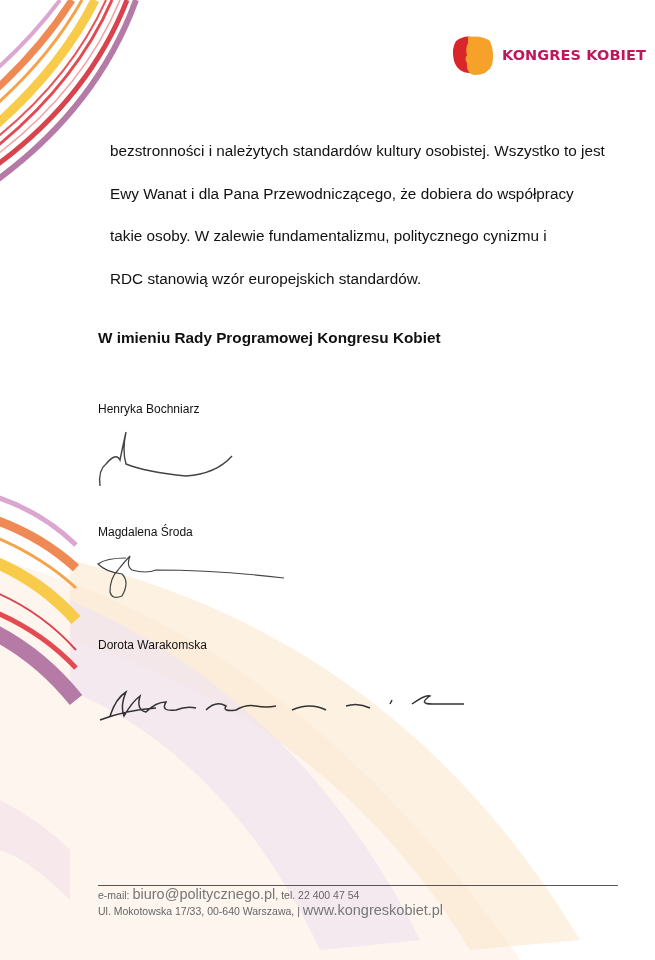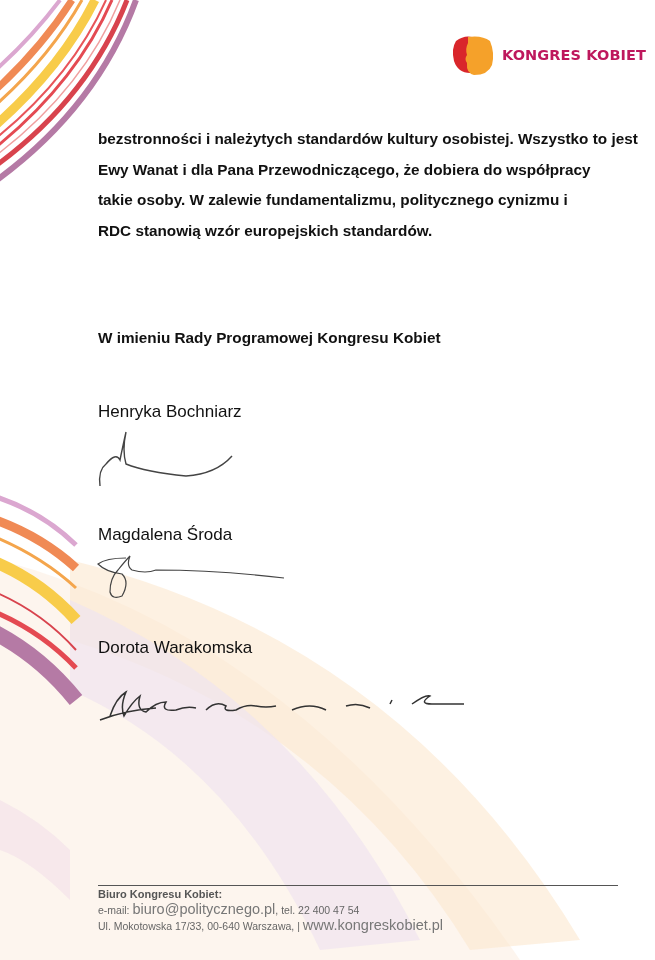--- a/index.html
+++ b/index.html
@@ -7,23 +7,23 @@
     width: 655px; height: 960px; position: relative; overflow: hidden;
     background: #ffffff;
     font-family: "Liberation Sans", sans-serif;
     color: #111;
   }
   .deco { position: absolute; left: 0; top: 0; pointer-events: none; }
   .logo { position: absolute; left: 450px; top: 33px; display: flex; align-items: center; }
   .logo-mark { width: 46px; height: 44px; }
   .logo-text { font-family: "DejaVu Sans", sans-serif; font-weight: bold; font-size: 14.5px; color: #be185d; margin-left: 6px; letter-spacing: 0.1px; }
   .body-text { position: absolute; left: 98px; top: 124px; width: 530px; font-size: 15.3px; line-height: 30.5px; color: #111; }
-  .body-text p { margin: 0; white-space: nowrap; font-weight: bold; }
+  .body-text p { margin: 12px; white-space: nowrap; }
   .heading { position: absolute; left: 98px; top: 329px; font-size: 15.3px; font-weight: bold; }
-  .signer { position: absolute; left: 98px; font-size: 17px; }
+  .signer { position: absolute; left: 98px; font-size: 12px; }
   .sig { position: absolute; }
   .footer-line { position: absolute; left: 98px; top: 885px; width: 520px; height: 1px; background: #555; }
   .footer { position: absolute; left: 98px; top: 887px; font-size: 10.5px; color: #666; line-height: 15px; }
   .footer .org { font-weight: bold; color: #555; font-size: 11px; }
   .footer .big { font-size: 14.5px; color: #777; }
 </style>
 </head>
 <body>
 
 <svg class="deco" width="655" height="960" viewBox="0 0 655 960">
@@ -84,20 +84,19 @@
   <path d="M30 6 Q10 6 2 12 Q10 20 26 22 Q34 30 26 44 Q16 48 14 40 Q14 26 22 18 Q30 8 34 4 Q30 14 36 18 Q50 22 60 18 Q120 18 188 26" fill="none" stroke="#444" stroke-width="1.2"></path>
 </svg>
 
 <div class="signer" style="top:638px">Dorota Warakomska</div>
 <svg class="sig" style="left:96px; top:680px" width="380" height="50">
   <path d="M4 40 Q30 30 60 28 M14 36 Q20 18 30 12 Q24 26 28 36 Q36 22 44 16 Q40 30 50 32 Q60 22 70 22 Q64 32 80 30 Q90 26 100 28 M110 30 Q120 20 130 26 Q126 32 140 30 Q150 24 160 26 Q170 28 180 26 M196 30 Q214 22 230 30 M250 26 Q262 22 274 28 M296 20 L294 24 M316 24 Q330 14 334 16 Q322 24 336 24 L368 24" fill="none" stroke="#333" stroke-width="1.5"></path>
 </svg>
 
 <div class="footer-line"></div>
 <div class="footer">
-  <div class="org">Biuro Kongresu Kobiet:</div>
   <div>
     <span>e-mail: </span><span class="big">biuro@politycznego.pl</span><span>, tel. 22 400 47 54</span>
   </div>
   <div>
     <span>Ul. Mokotowska 17/33, 00-640 Warszawa, | </span><span class="big">www.kongreskobiet.pl</span>
   </div>
 </div>
 
 </body></html>

